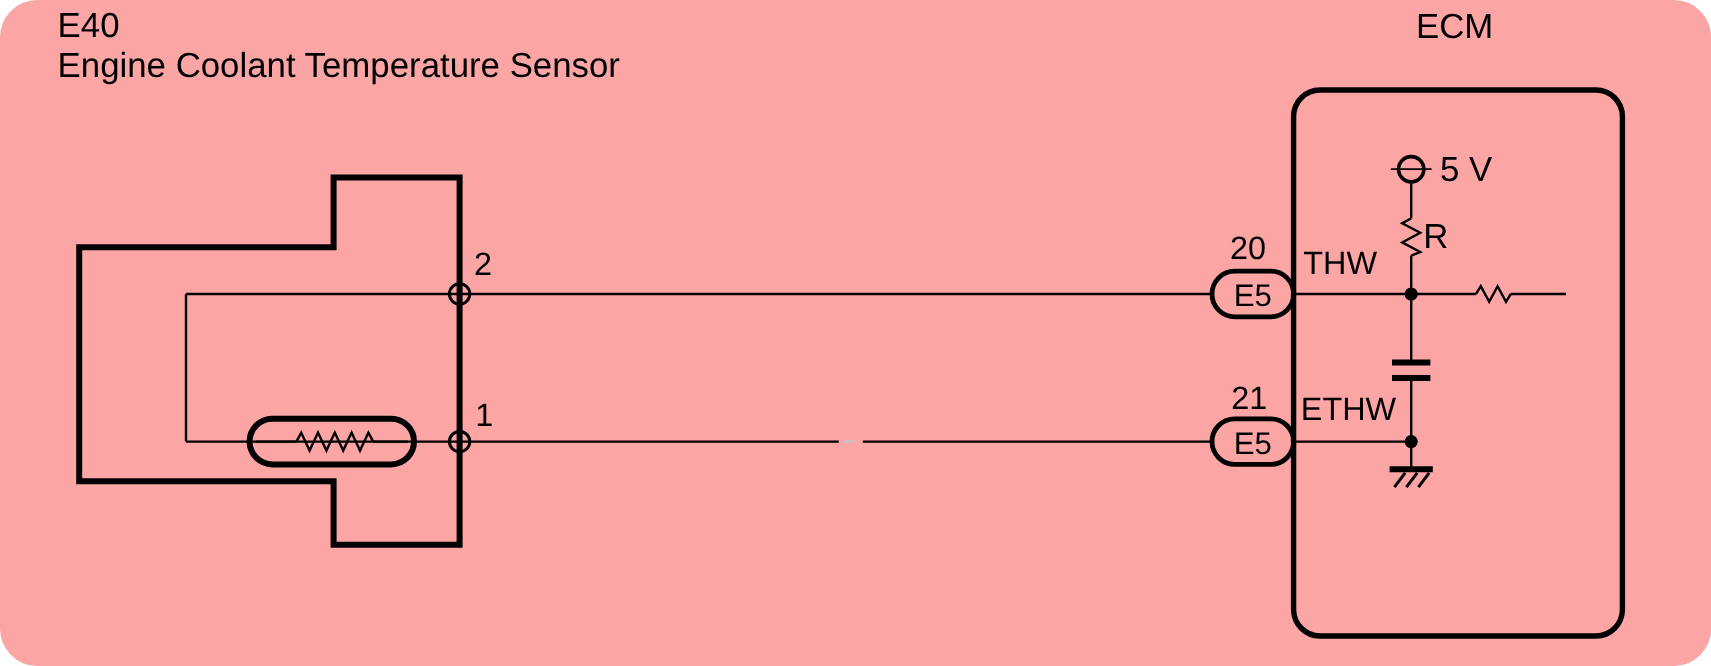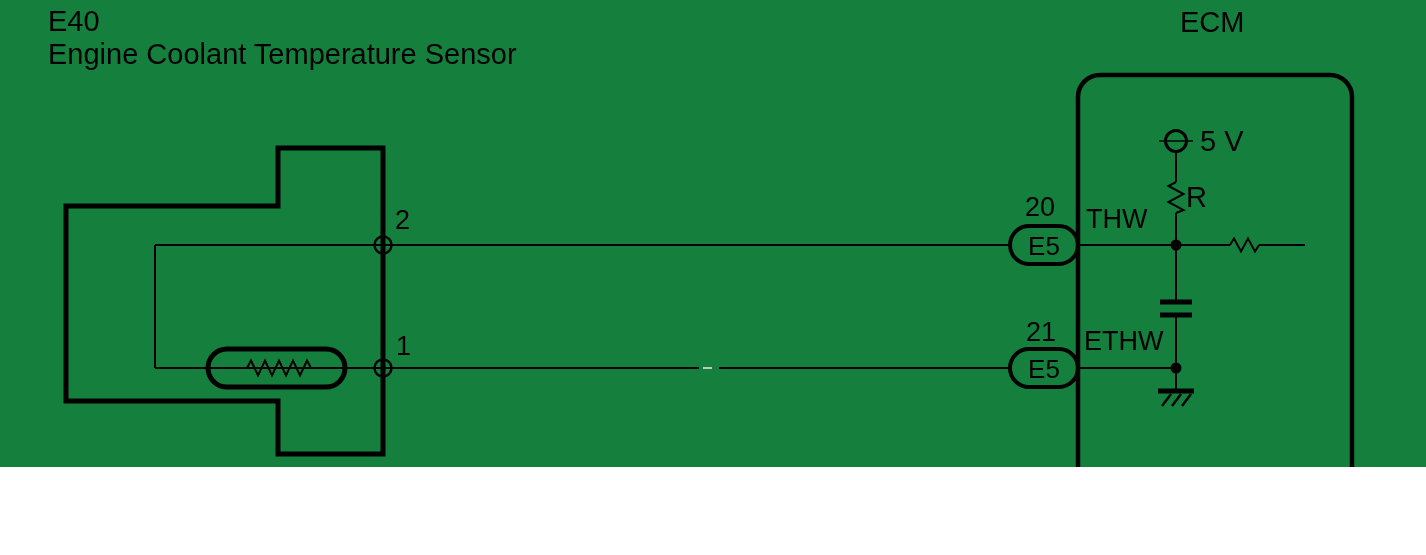--- a/index.html
+++ b/index.html
@@ -3,23 +3,24 @@
 <meta charset="utf-8">
 <style>
   html, body {
     margin: 0;
     padding: 0;
     background: #ffffff;
   }
   .stage {
     position: relative;
     width: 1426px;
-    height: 467px;
-    background: #15803d;
+    height: 555px;
+    background: #fca5a5;
     overflow: hidden;
+    border-radius: 31px;
   }
   svg { display: block; }
   text {
     font-family: "Liberation Sans", sans-serif;
     fill: #000000;
   }
   .lbl-lg { font-size: 29px; }
   .lbl    { font-size: 27px; }
   .lbl-e5 { font-size: 26px; }
   .stroke-main { stroke: #000000; fill: none; }

